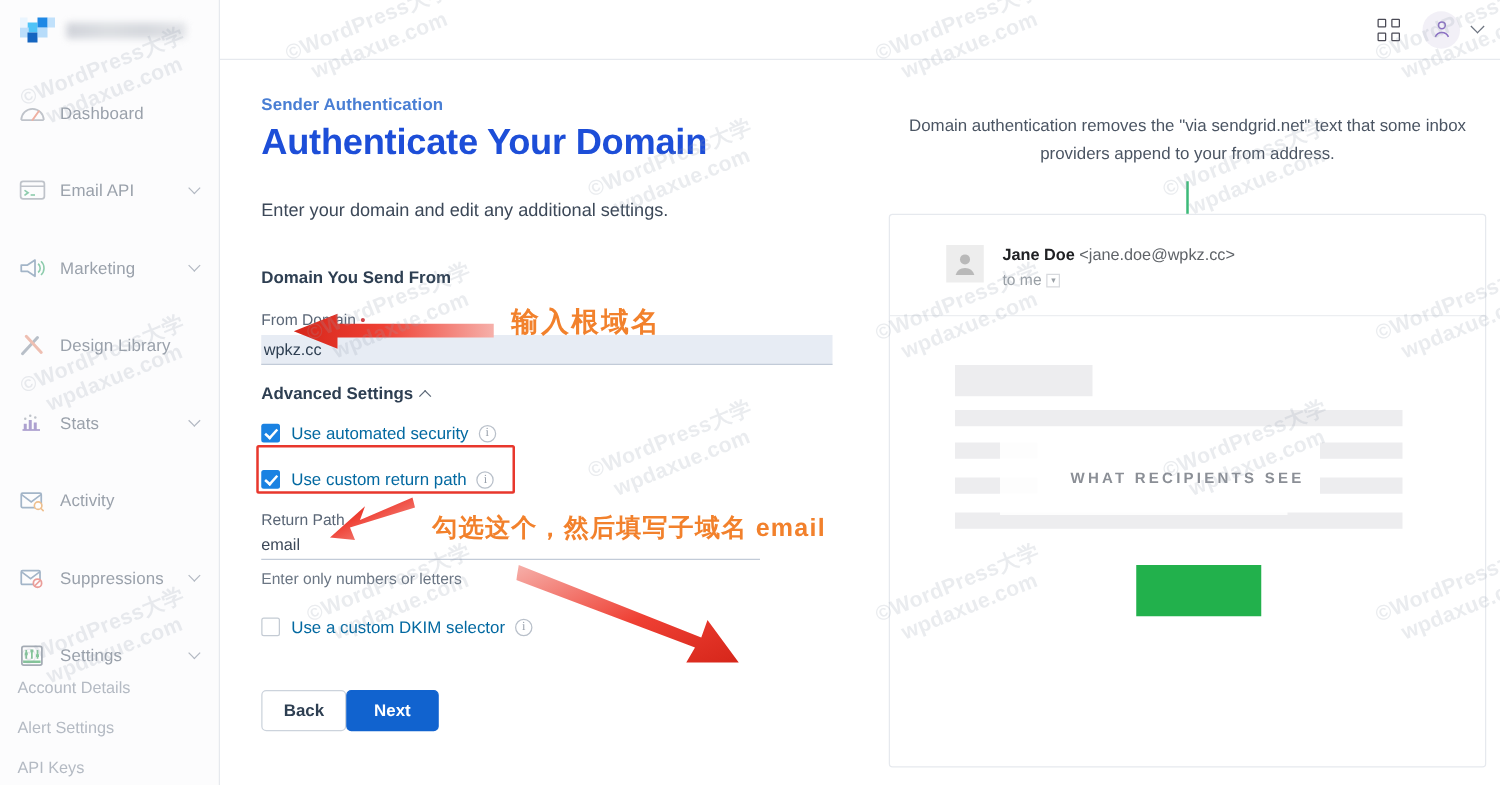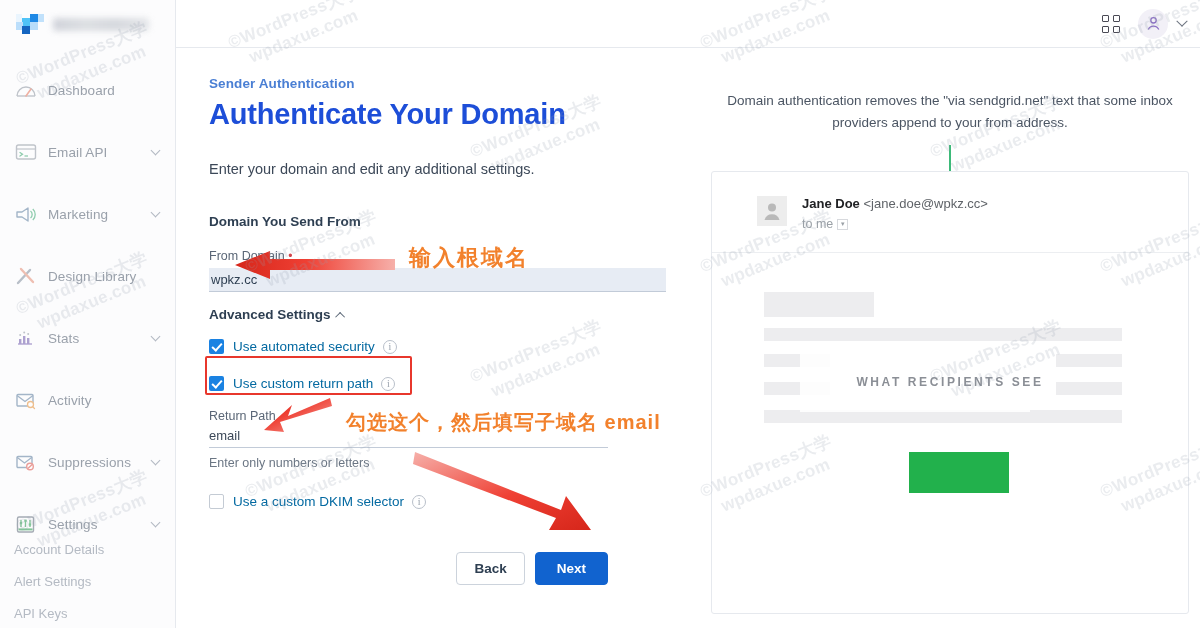--- a/index.html
+++ b/index.html
@@ -127,21 +127,21 @@
     display: inline-flex; align-items: center; justify-content: center;
     font-family: "Liberation Serif", serif; cursor: pointer;
   }
   .rp-label { margin-top: 16px; font-size: 12.5px; color: #5a6676; line-height: 1.55; }
   .rp-input {
     width: 399px; height: 22px; border: none; border-bottom: 1px solid #c2cbd8;
     background: transparent; font-size: 13px; color: #3c4858;
     font-family: "Liberation Sans", sans-serif; padding: 0 0 2px 0;
   }
   .hint { margin-top: 8px; font-size: 12.5px; color: #6b7684; }
-  .btn-row { margin-top: 43px; display: flex; justify-content: flex-end; gap: 10px; width: 399px; }
+  .btn-row { margin-top: 43px; display: flex; width: 399px; }
   .btn {
     font-size: 13.5px; font-weight: 700; border-radius: 4px; cursor: pointer;
     padding: 8px 17px; font-family: "Liberation Sans", sans-serif;
   }
   .btn-back { background: #fff; color: #2e3f52; border: 1px solid #ccd3dc; }
   .btn-next { background: #1163cf; color: #fff; border: 1px solid #1163cf; padding: 8px 21px; }
 
   
   #preview-col { position: absolute; left: 700px; top: 90px; width: 500px; }
   .preview-caption {

